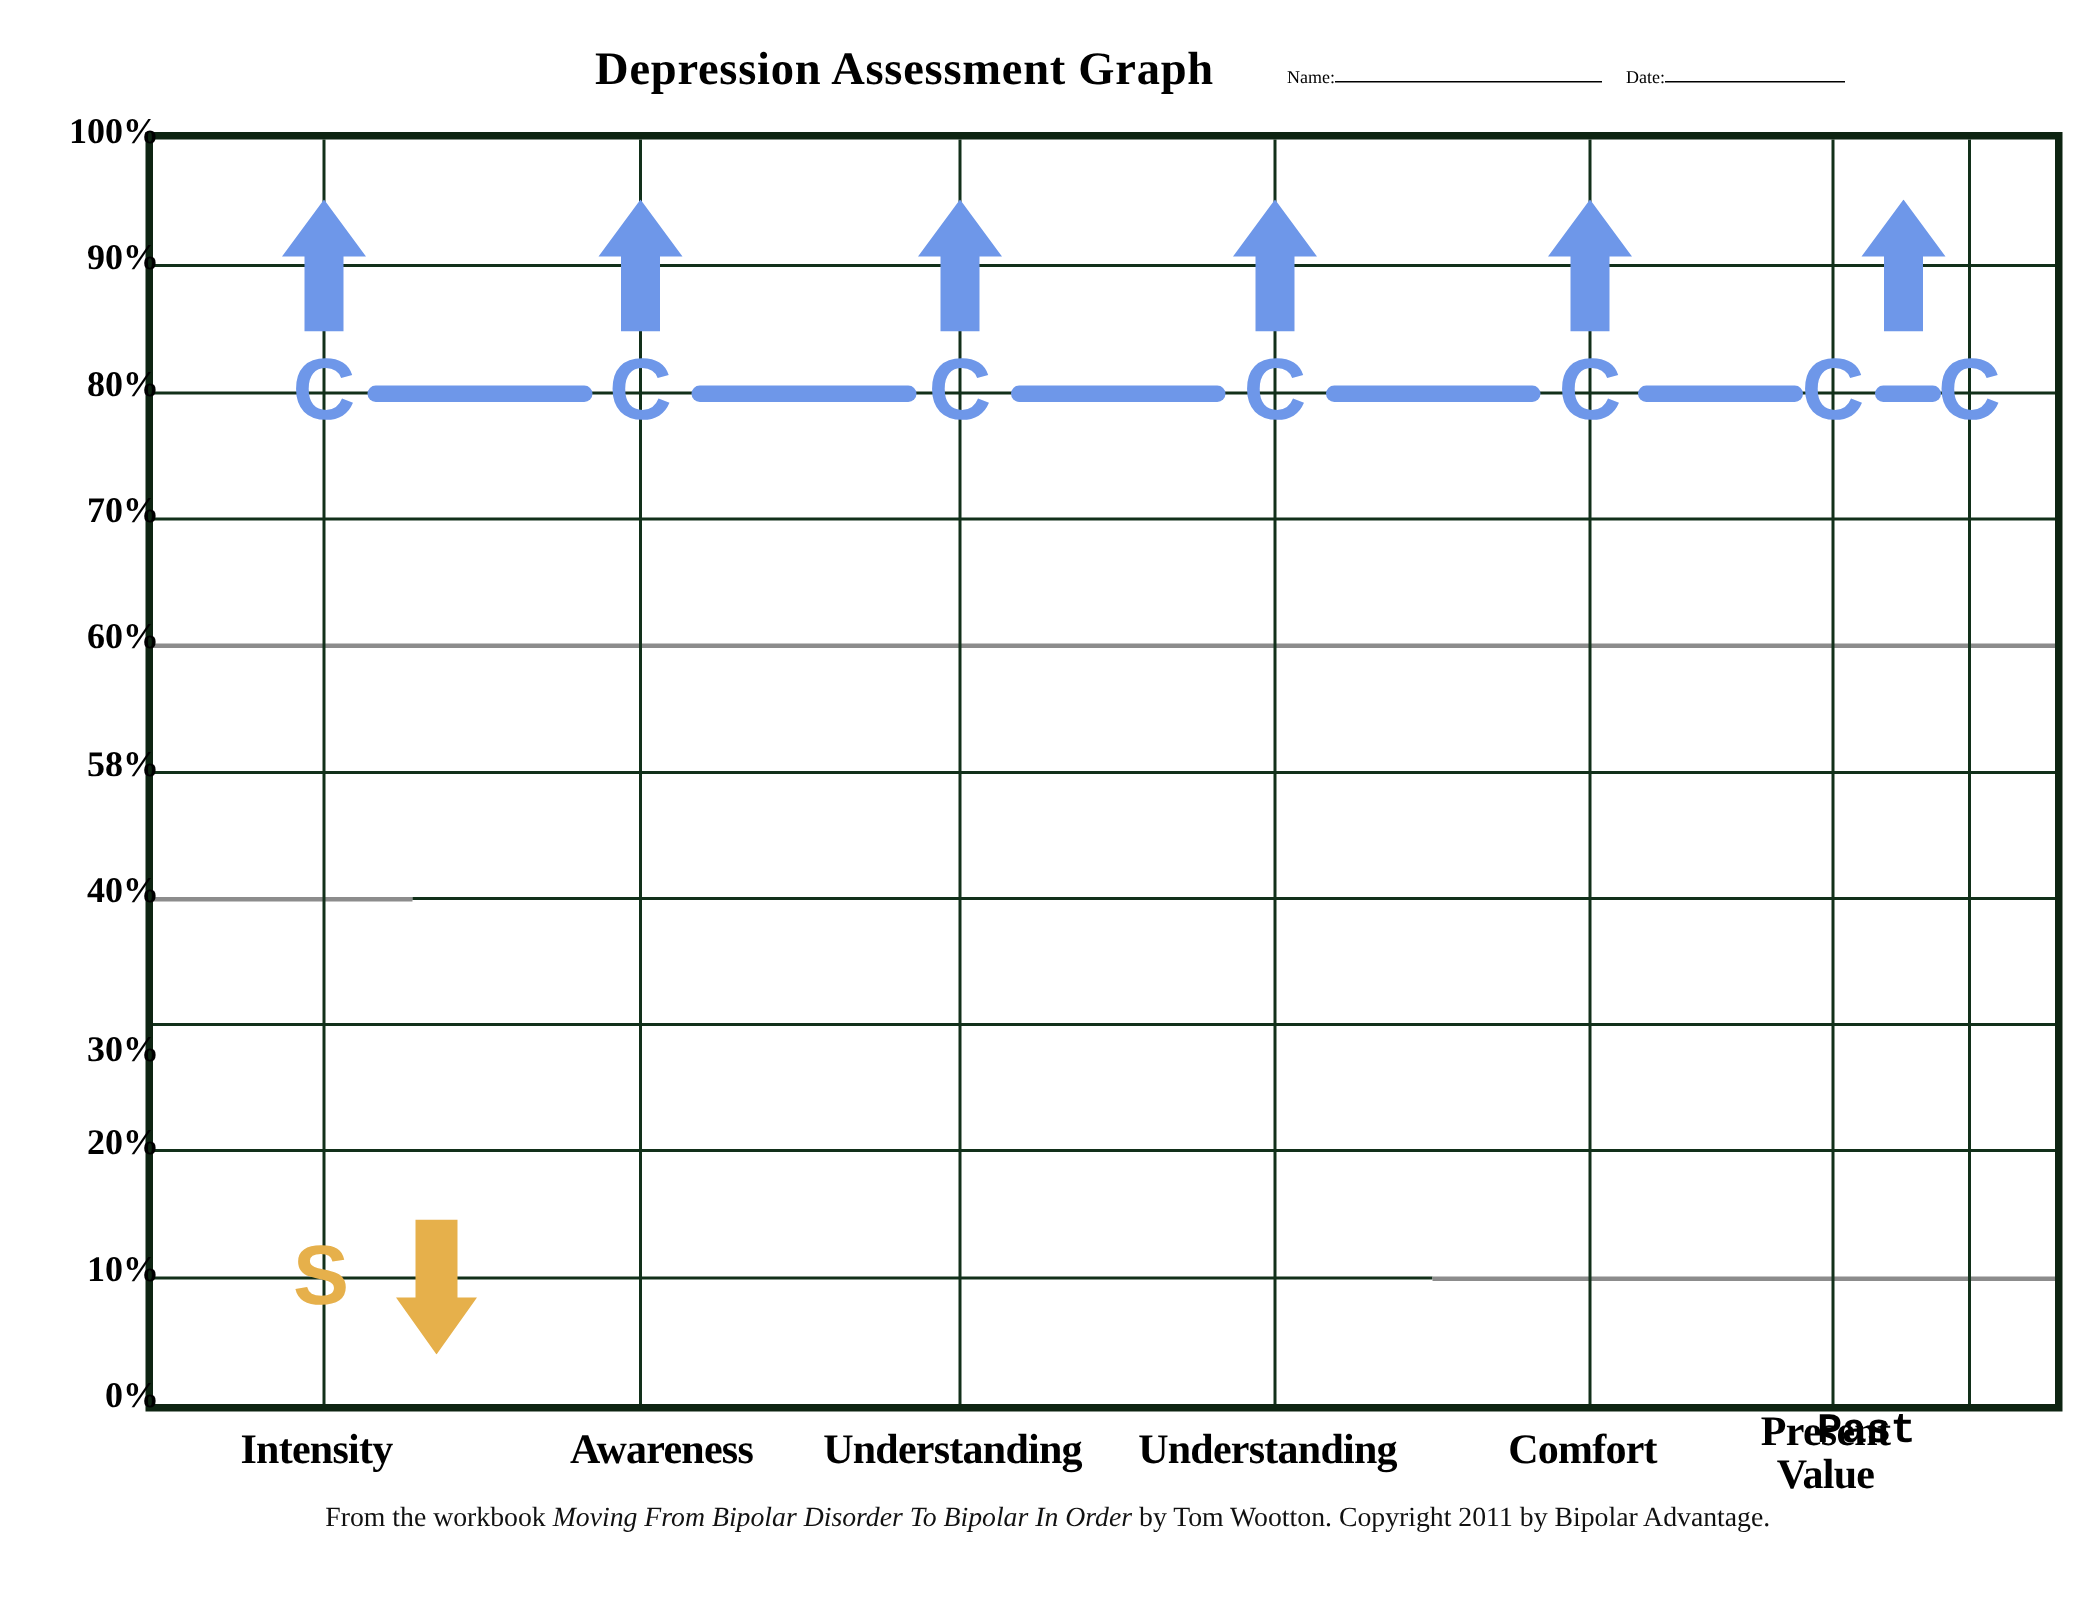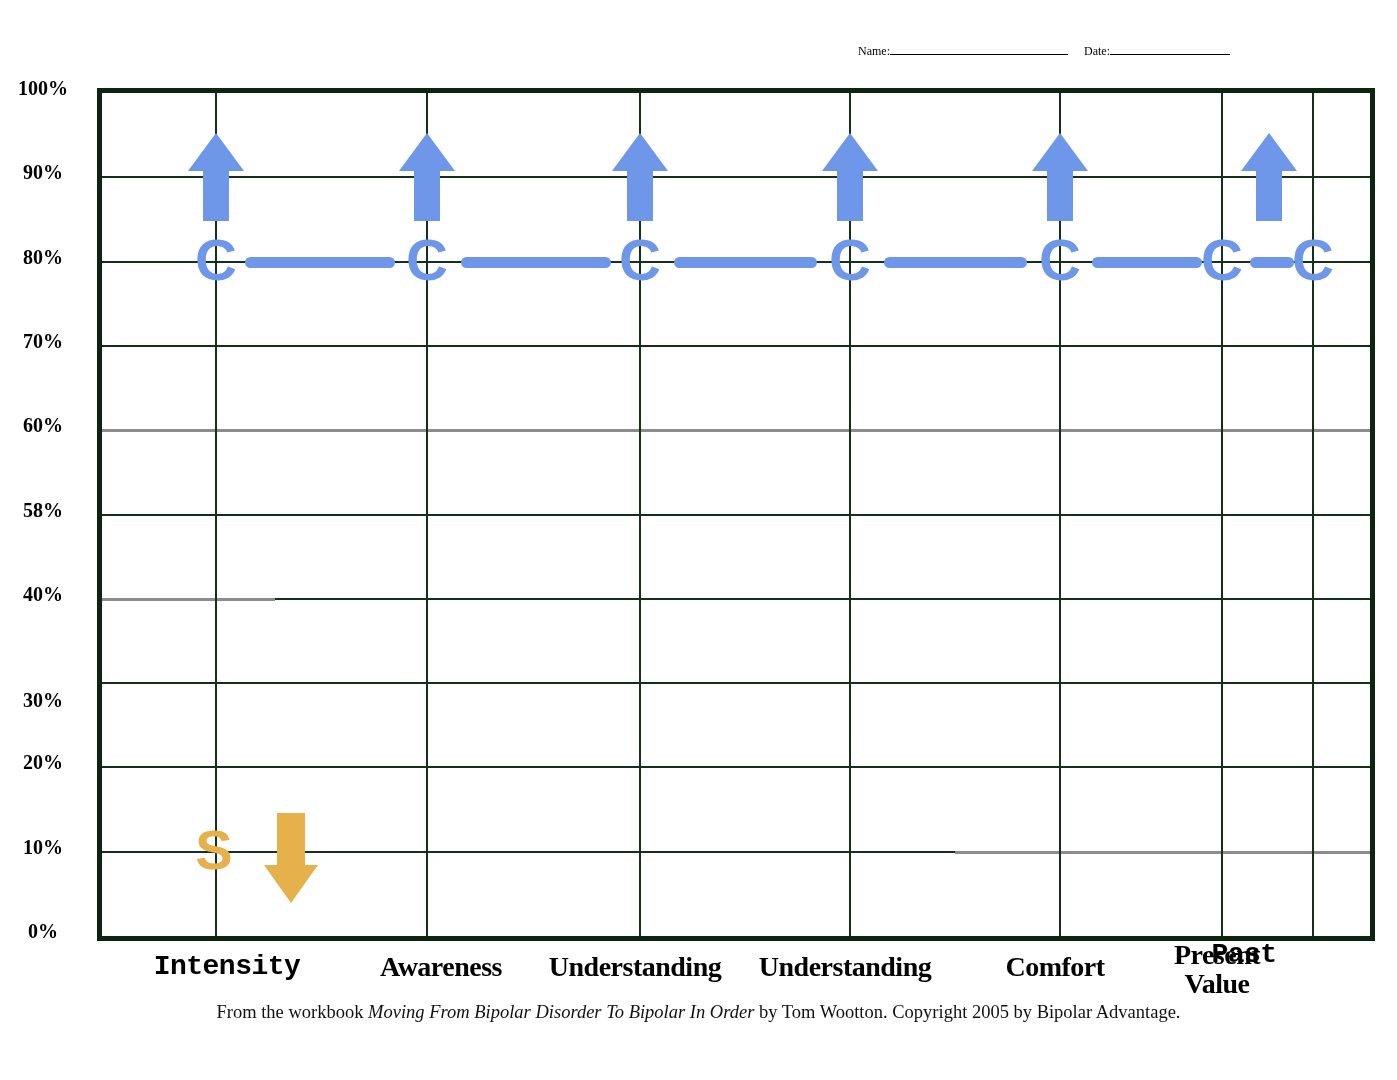--- a/index.html
+++ b/index.html
@@ -16,32 +16,33 @@
   .hline{height:2px;}
   .hline.gray{background:#8c8c8c;height:3px;}
   .vline{width:2px;top:0;height:843px;}
   .dash{position:absolute;height:11px;border-radius:6px;}
   .cmark{position:absolute;font-family:"Liberation Sans",sans-serif;font-weight:bold;
          line-height:1;transform:translate(-50%,-53%);}
   .arrow{position:absolute;}
   .stage{position:absolute;left:0;top:218px;width:100%;text-align:center;
          font-family:"Liberation Sans",sans-serif;font-weight:bold;font-size:114px;
          line-height:1;letter-spacing:4px;white-space:nowrap;}
-  .ytick{position:absolute;width:86px;text-align:center;font-size:20px;font-weight:bold;
-         height:30px;line-height:30px;}
+  .ytick{position:absolute;width:86px;text-align:right;font-size:24px;font-weight:bold;
+         height:30px;line-height:30px;margin-left:20px;}
   .xlabel{position:absolute;transform:translateX(-50%);text-align:center;font-size:28px;
           font-weight:bold;letter-spacing:-0.5px;line-height:29px;white-space:pre;}
   .footer{position:absolute;top:999px;left:0;width:1397px;text-align:center;
           font-size:18.5px;line-height:26px;color:#111;}
 </style>
 </head>
 <body>
 
 <div class="page">
 
+  <div class="title">Depression Assessment Graph</div>
 
   <div class="namedate"><span>Name:</span><span class="fill" style="width:178px"></span><span class="gap"></span><span>Date:</span><span class="fill" style="width:120px"></span></div>
 
   <div class="plot" id="plot">
   <div class="hline" style="left: 0px; width: 1268px; top: 83px;"></div>
       <div class="hline" style="left: 0px; width: 1268px; top: 168px;"></div>
       <div class="hline" style="left: 0px; width: 1268px; top: 252px;"></div>
       <div class="hline gray" style="left: 0px; width: 1268px; top: 336px;"></div>
       <div class="hline" style="left: 0px; width: 1268px; top: 421px;"></div>
       <div class="hline gray" style="left: 0px; width: 173px; top: 505px;"></div>
@@ -101,27 +102,27 @@
       <div class="ytick" style="left: 0px; top: 326px;">70%</div>
       <div class="ytick" style="left: 0px; top: 410px;">60%</div>
       <div class="ytick" style="left: 0px; top: 495px;">58%</div>
       <div class="ytick" style="left: 0px; top: 579px;">40%</div>
       <div class="ytick" style="left: 0px; top: 685px;">30%</div>
       <div class="ytick" style="left: 0px; top: 747px;">20%</div>
       <div class="ytick" style="left: 0px; top: 832px;">10%</div>
       <div class="ytick" style="left: 0px; top: 916px;">0%</div>
     </div>
   <div id="xaxis">
-      <div class="xlabel" style="left: 227px; top: 952px; font-family: Liberation Mono, monospace;">Intensity</div>
+      <div class="xlabel" style="left: 211px; top: 952px;">Intensity</div>
       <div class="xlabel" style="left: 422px; top: 952px; margin-left: 19px;">Awareness</div>
       <div class="xlabel" style="left: 635px; top: 952px;">Understanding</div>
       <div class="xlabel" style="left: 845px; top: 952px;">Understanding</div>
       <div class="xlabel" style="left: 1055px; top: 952px;">Comfort</div>
       <div class="xlabel" style="left: 1217px; top: 940px;">Present
 Value</div>
       <div class="xlabel" style="left: 1244px; top: 940px; font-family: Liberation Mono, monospace;">Past</div>
     </div>
 
   <div class="footer">
-    <div><span>From the workbook </span><i>Moving From Bipolar Disorder To Bipolar In Order</i><span> by Tom Wootton. Copyright 2005 by Bipolar Advantage.</span></div>
+    <div><span>From the workbook </span><i>Moving From Bipolar Disorder To Bipolar In Order</i><span> by Tom Wootton. Copyright 2011 by Bipolar Advantage.</span></div>
   </div>
 
 </div>
 
 </body></html>

